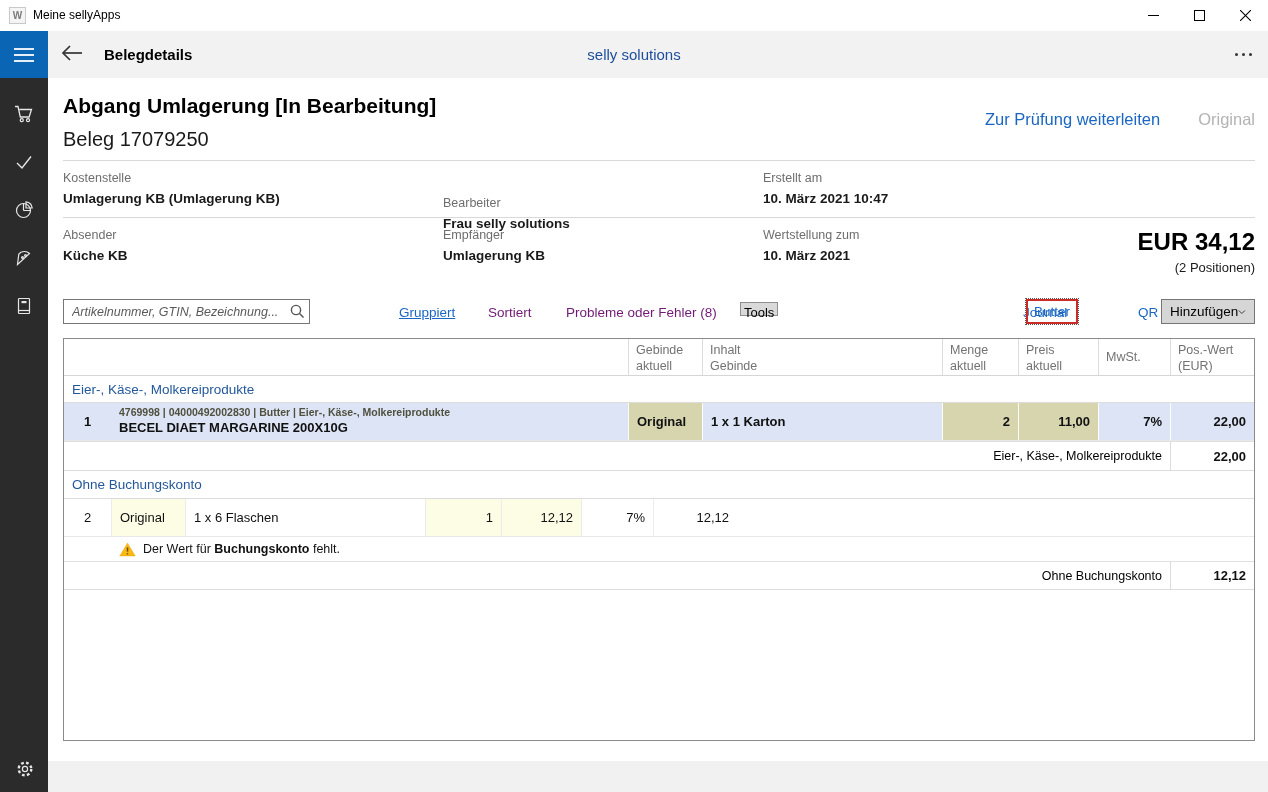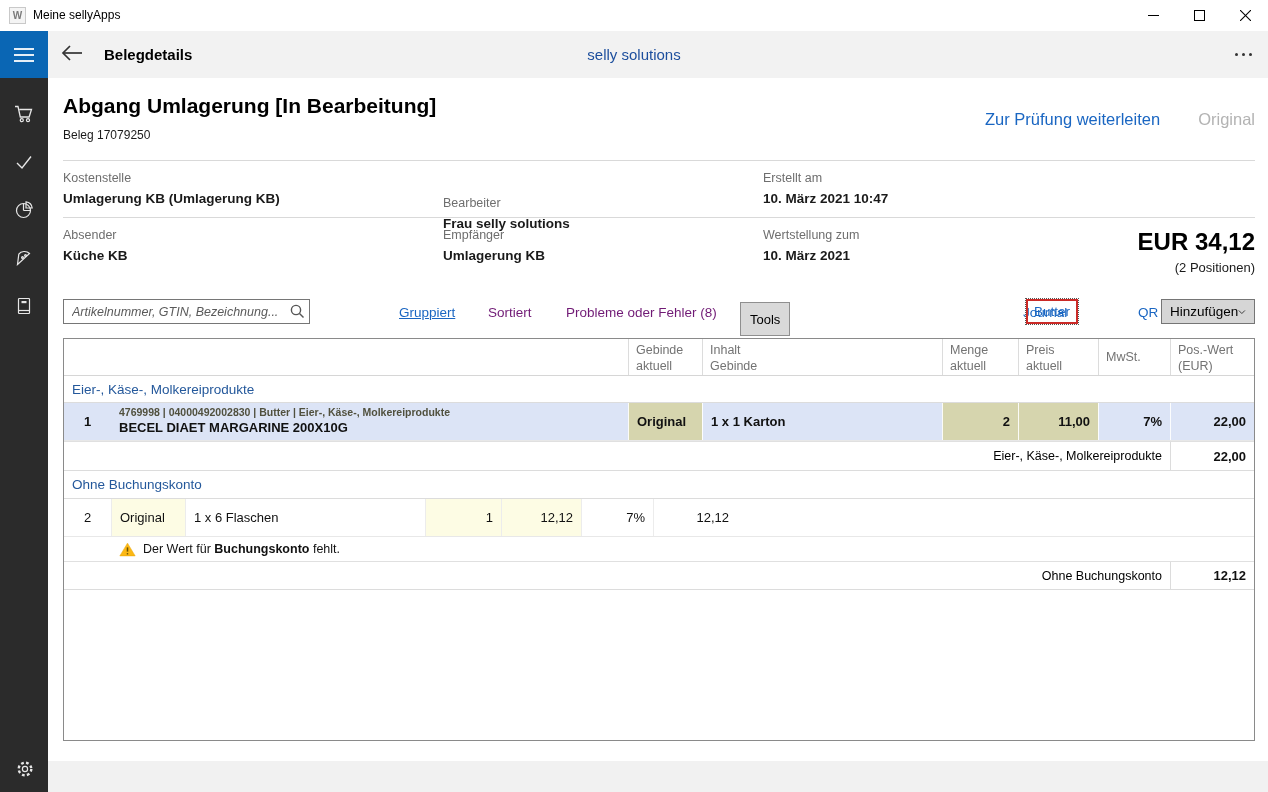--- a/index.html
+++ b/index.html
@@ -29,21 +29,21 @@
   
   .sidebar { position:absolute; left:0; top:78px; width:48px; height:714px; background:#2b2b2b; }
   .sicon { position:absolute; left:14px; width:20px; height:20px; }
   .sicon.cart{top:26px} .sicon.check{top:74px} .sicon.pie{top:122px} .sicon.pizza{top:170px} .sicon.book{top:218px} .sicon.gear{top:680px}
 
   
   .content { position:absolute; left:48px; top:78px; width:1220px; height:683px; background:#fff; }
   .bottomstrip { position:absolute; left:48px; top:761px; width:1220px; height:31px; background:#f1f1f1; }
 
   .doctitle { position:absolute; left:15px; top:16px; font-size:21px; font-weight:700; color:#000; }
-  .docsub { position:absolute; left:15px; top:50px; font-size:12px; color:#1a1a1a; }
+  .docsub { position:absolute; left:15px; top:50px; font-size:20px; color:#1a1a1a; }
   .actions { position:absolute; right:13px; top:32px; display:flex; gap:38px; font-size:16.5px; }
   .act-forward { color:#1a66c2; }
   .act-reject { color:#b3b3b3; }
 
   .divider { position:absolute; left:15px; width:1192px; height:1px; background:#d9d9d9; }
   .div1{ top:82px; } .div2{ top:139px; }
 
   .field { position:absolute; width:330px; }
   .field .lbl { font-size:12.5px; color:#6e6e6e; }
   .field .val { margin-top:6px; font-size:13.5px; font-weight:700; color:#1a1a1a; }
@@ -57,21 +57,21 @@
   .searchbox { position:absolute; left:15px; top:221px; width:247px; height:25px; border:1px solid #767676;
                background:#fff; display:flex; align-items:center; }
   .searchbox input { flex:1; border:none; outline:none; font-size:12.5px; font-style:italic; color:#444;
                      padding:0 4px 0 8px; font-family:"Liberation Sans", sans-serif; background:transparent; }
   .searchbox input::placeholder { color:#5a5a5a; font-style:italic; }
   .searchbox .mag { width:22px; height:20px; flex:none; }
   .tlink { position:absolute; top:227px; font-size:13.5px; color:#701a75; }
   .tlink.grouped { left:351px; color:#1a66c2; text-decoration:underline; }
   .tlink.sorted { left:440px; }
   .tlink.problems { left:518px; }
-  .toolsbtn { position:absolute; left:692px; top:224px; height:34px; padding:2px 9px; background:#d9d9d9;
+  .toolsbtn { position:absolute; left:692px; top:224px; height:14px; padding:2px 3px; background:#d9d9d9;
               border:1px solid #8f8f8f; font-size:13px; color:#000; }
   .rlink { position:absolute; top:227px; font-size:13.5px; color:#1a66c2; }
   .rlink.journal { left:975px; }
   .rlink.qrcode { left:1090px; }
   .printbox { position:absolute; left:978px; top:221px; padding:3px 6px; border:2px solid #cb2a27;
               outline:1px dotted #555; font-size:13.5px; color:#1a66c2; }
   .addbtn { position:absolute; left:1113px; top:221px; width:94px; height:25px; background:#d6d6d6;
             border:1px solid #757575; font-size:13.5px; color:#000; display:flex; align-items:center;
             justify-content:space-between; padding:0 8px; }
 

